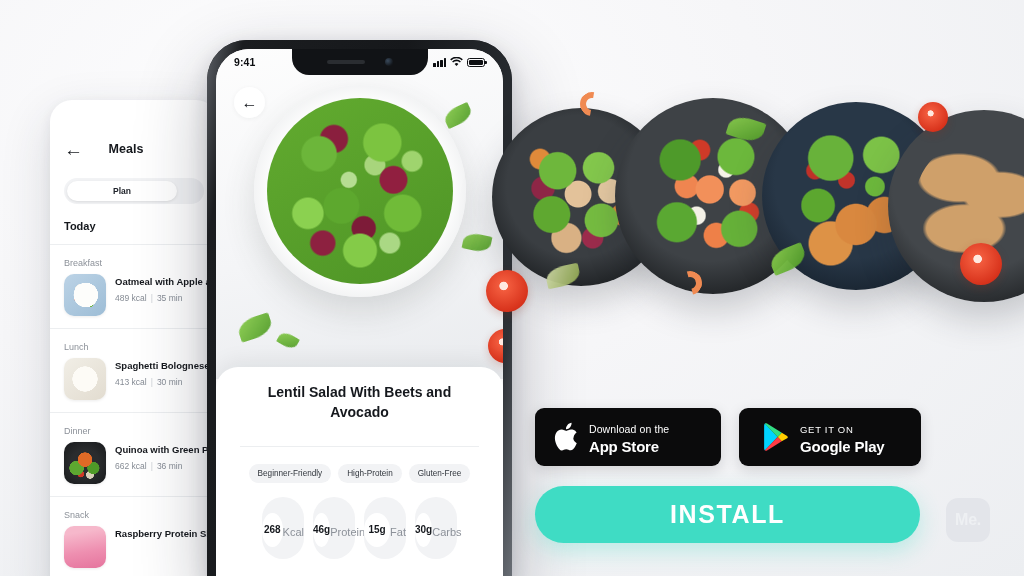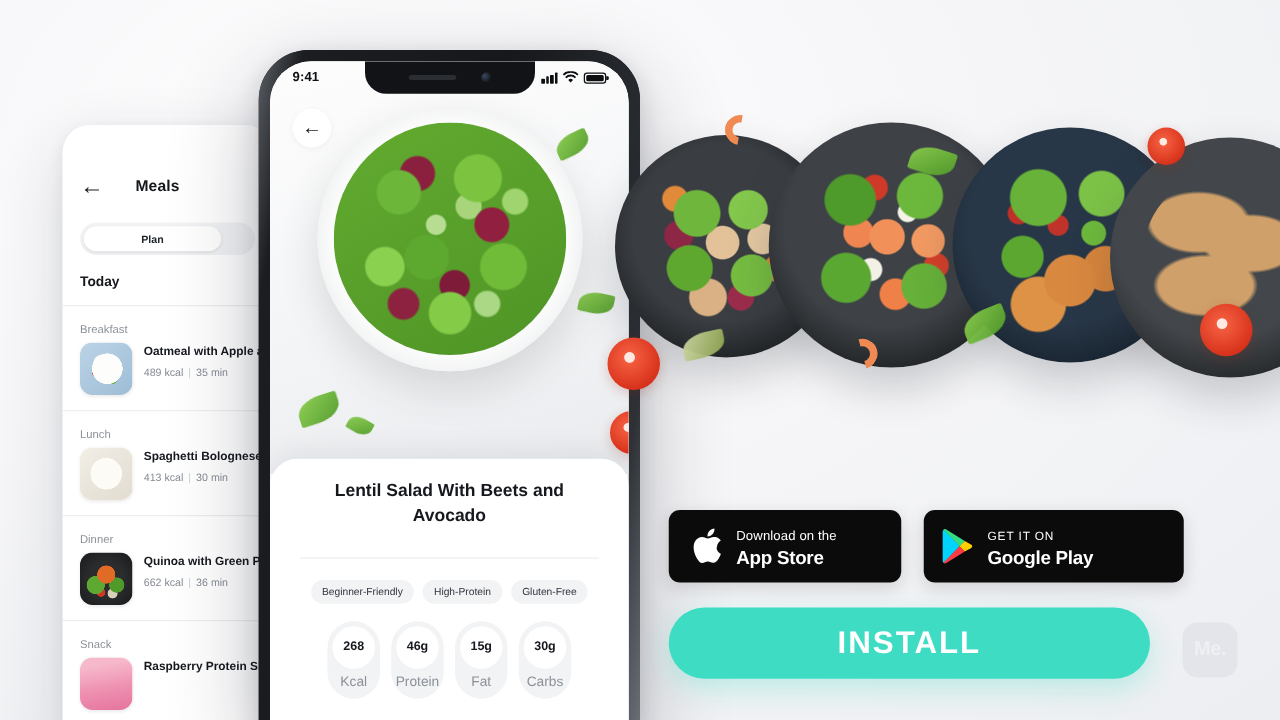--- a/index.html
+++ b/index.html
@@ -183,21 +183,21 @@
   }
   .card-sep { height: 1px; background: #eceef0; margin: 23px 4px 17px; }
   .tags { display: flex; gap: 7px; justify-content: center; }
   .tag {
     background: #f2f3f5; border-radius: 11px; padding: 5px 9px;
     font-size: 8.2px; color: #31363d; font-weight: 500; white-space: nowrap;
   }
   .nutri { display: flex; gap: 9px; justify-content: center; margin-top: 14px; }
   .nut {
     width: 42px; height: 62px; background: #f2f3f5; border-radius: 21px;
-    display: flex; flex-direction: column; align-items: center; padding-top: 4px;
+    display: flex; flex-direction: row; align-items: center; padding-top: 4px;
   }
   .nut-circle {
     width: 34px; height: 34px; border-radius: 50%; background: #fff;
     display: flex; align-items: center; justify-content: center;
     font-size: 10px; font-weight: 700; color: #15181d;
   }
   .nut-label { font-size: 11px; color: #8c9199; margin-top: 5px; }
 
   
   .plates { position: absolute; left: 470px; top: 88px; width: 554px; height: 250px; }
@@ -292,21 +292,21 @@
   }
 
   
   .store-row { position: absolute; left: 535px; top: 408px; display: flex; gap: 18px; }
   .store-btn {
     background: #0b0b0c; border-radius: 9px; height: 58px;
     display: flex; align-items: center; gap: 10px; padding: 0 18px;
     box-shadow: 0 4px 14px rgba(20,22,28,0.15);
   }
   .store-btn.appstore { width: 186px; }
-  .store-btn.gplay { width: 208px; padding-left: 14px; }
+  .store-btn.gplay { width: 182px; padding-left: 24px; }
   .apple-logo { width: 26px; height: 30px; position: relative; flex: none; }
   .apple-logo svg { width: 100%; height: 100%; display: block; }
   .gplay-logo { width: 27px; height: 30px; flex: none; }
   .gplay-logo svg { width: 100%; height: 100%; display: block; }
   .store-txt { color: #fff; line-height: 1.05; }
   .store-top { font-size: 10.5px; letter-spacing: .1px; }
   .store-top.caps { font-size: 9.5px; letter-spacing: .7px; }
   .store-bot { font-size: 15px; font-weight: 600; letter-spacing: -.2px; margin-top: 2px; }
 
   .install {

